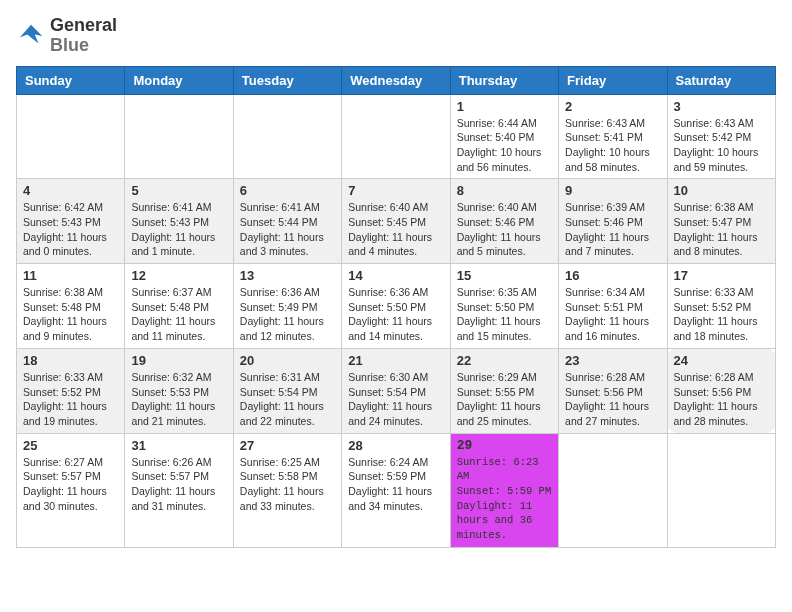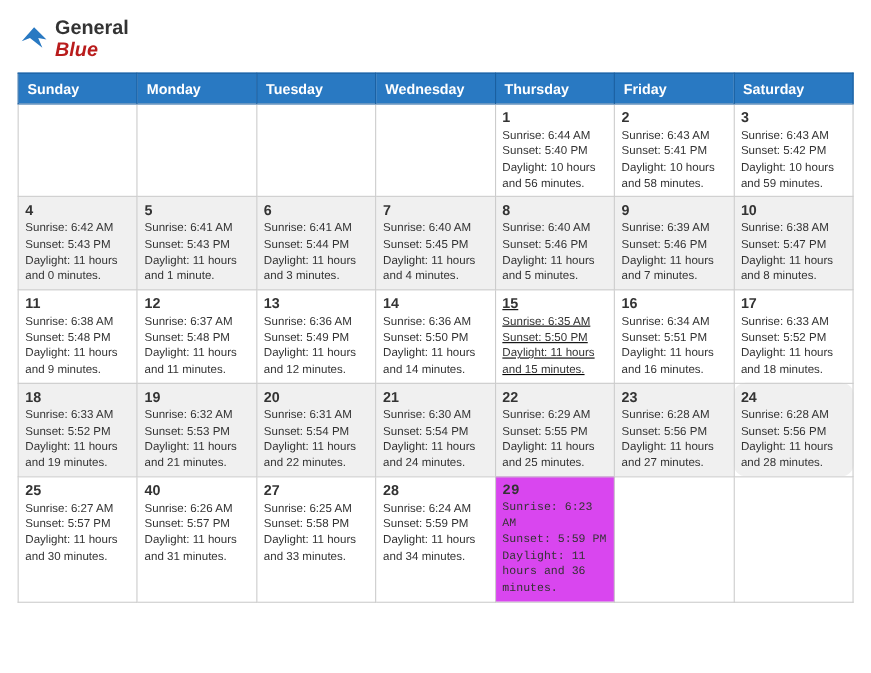--- a/index.html
+++ b/index.html
@@ -21,22 +21,21 @@
       align-items: center;
       gap: 4px;
     }
     .logo-text {
       font-size: 18px;
       font-weight: bold;
       color: #333;
       line-height: 1.1;
     }
     .logo-text span {
-      color: #b91c1c;
-      font-style: italic;
+      color: #737373;
     }
     .logo-bird {
       width: 30px;
       height: 30px;
     }
     .title-block {
       text-align: right;
     }
     .month-year {
       font-size: 32px;
@@ -208,21 +207,21 @@
           <div class="day-info" style="white-space: pre-line;">Sunrise: 6:36 AM
 Sunset: 5:49 PM
 Daylight: 11 hours and 12 minutes.</div>
         </td>
         <td style="background-color: rgb(255, 255, 255);">
           <span class="day-number">14</span>
           <div class="day-info" style="white-space: pre-line;">Sunrise: 6:36 AM
 Sunset: 5:50 PM
 Daylight: 11 hours and 14 minutes.</div>
         </td>
-        <td style="background-color: rgb(255, 255, 255); text-decoration: underline;">
+        <td style="background-color: rgb(255, 255, 255);">
           <span class="day-number">15</span>
           <div class="day-info" style="white-space: pre-line;">Sunrise: 6:35 AM
 Sunset: 5:50 PM
 Daylight: 11 hours and 15 minutes.</div>
         </td>
         <td style="background-color: rgb(255, 255, 255);">
           <span class="day-number">16</span>
           <div class="day-info" style="white-space: pre-line;">Sunrise: 6:34 AM
 Sunset: 5:51 PM
 Daylight: 11 hours and 16 minutes.</div>
@@ -279,21 +278,21 @@
         </td>
       </tr>
       <tr>
         <td style="background-color: rgb(255, 255, 255);">
           <span class="day-number">25</span>
           <div class="day-info" style="white-space: pre-line;">Sunrise: 6:27 AM
 Sunset: 5:57 PM
 Daylight: 11 hours and 30 minutes.</div>
         </td>
         <td style="background-color: rgb(255, 255, 255);">
-          <span class="day-number">40</span>
+          <span class="day-number">31</span>
           <div class="day-info" style="white-space: pre-line;">Sunrise: 6:26 AM
 Sunset: 5:57 PM
 Daylight: 11 hours and 31 minutes.</div>
         </td>
         <td style="background-color: rgb(255, 255, 255);">
           <span class="day-number">27</span>
           <div class="day-info" style="white-space: pre-line;">Sunrise: 6:25 AM
 Sunset: 5:58 PM
 Daylight: 11 hours and 33 minutes.</div>
         </td>

